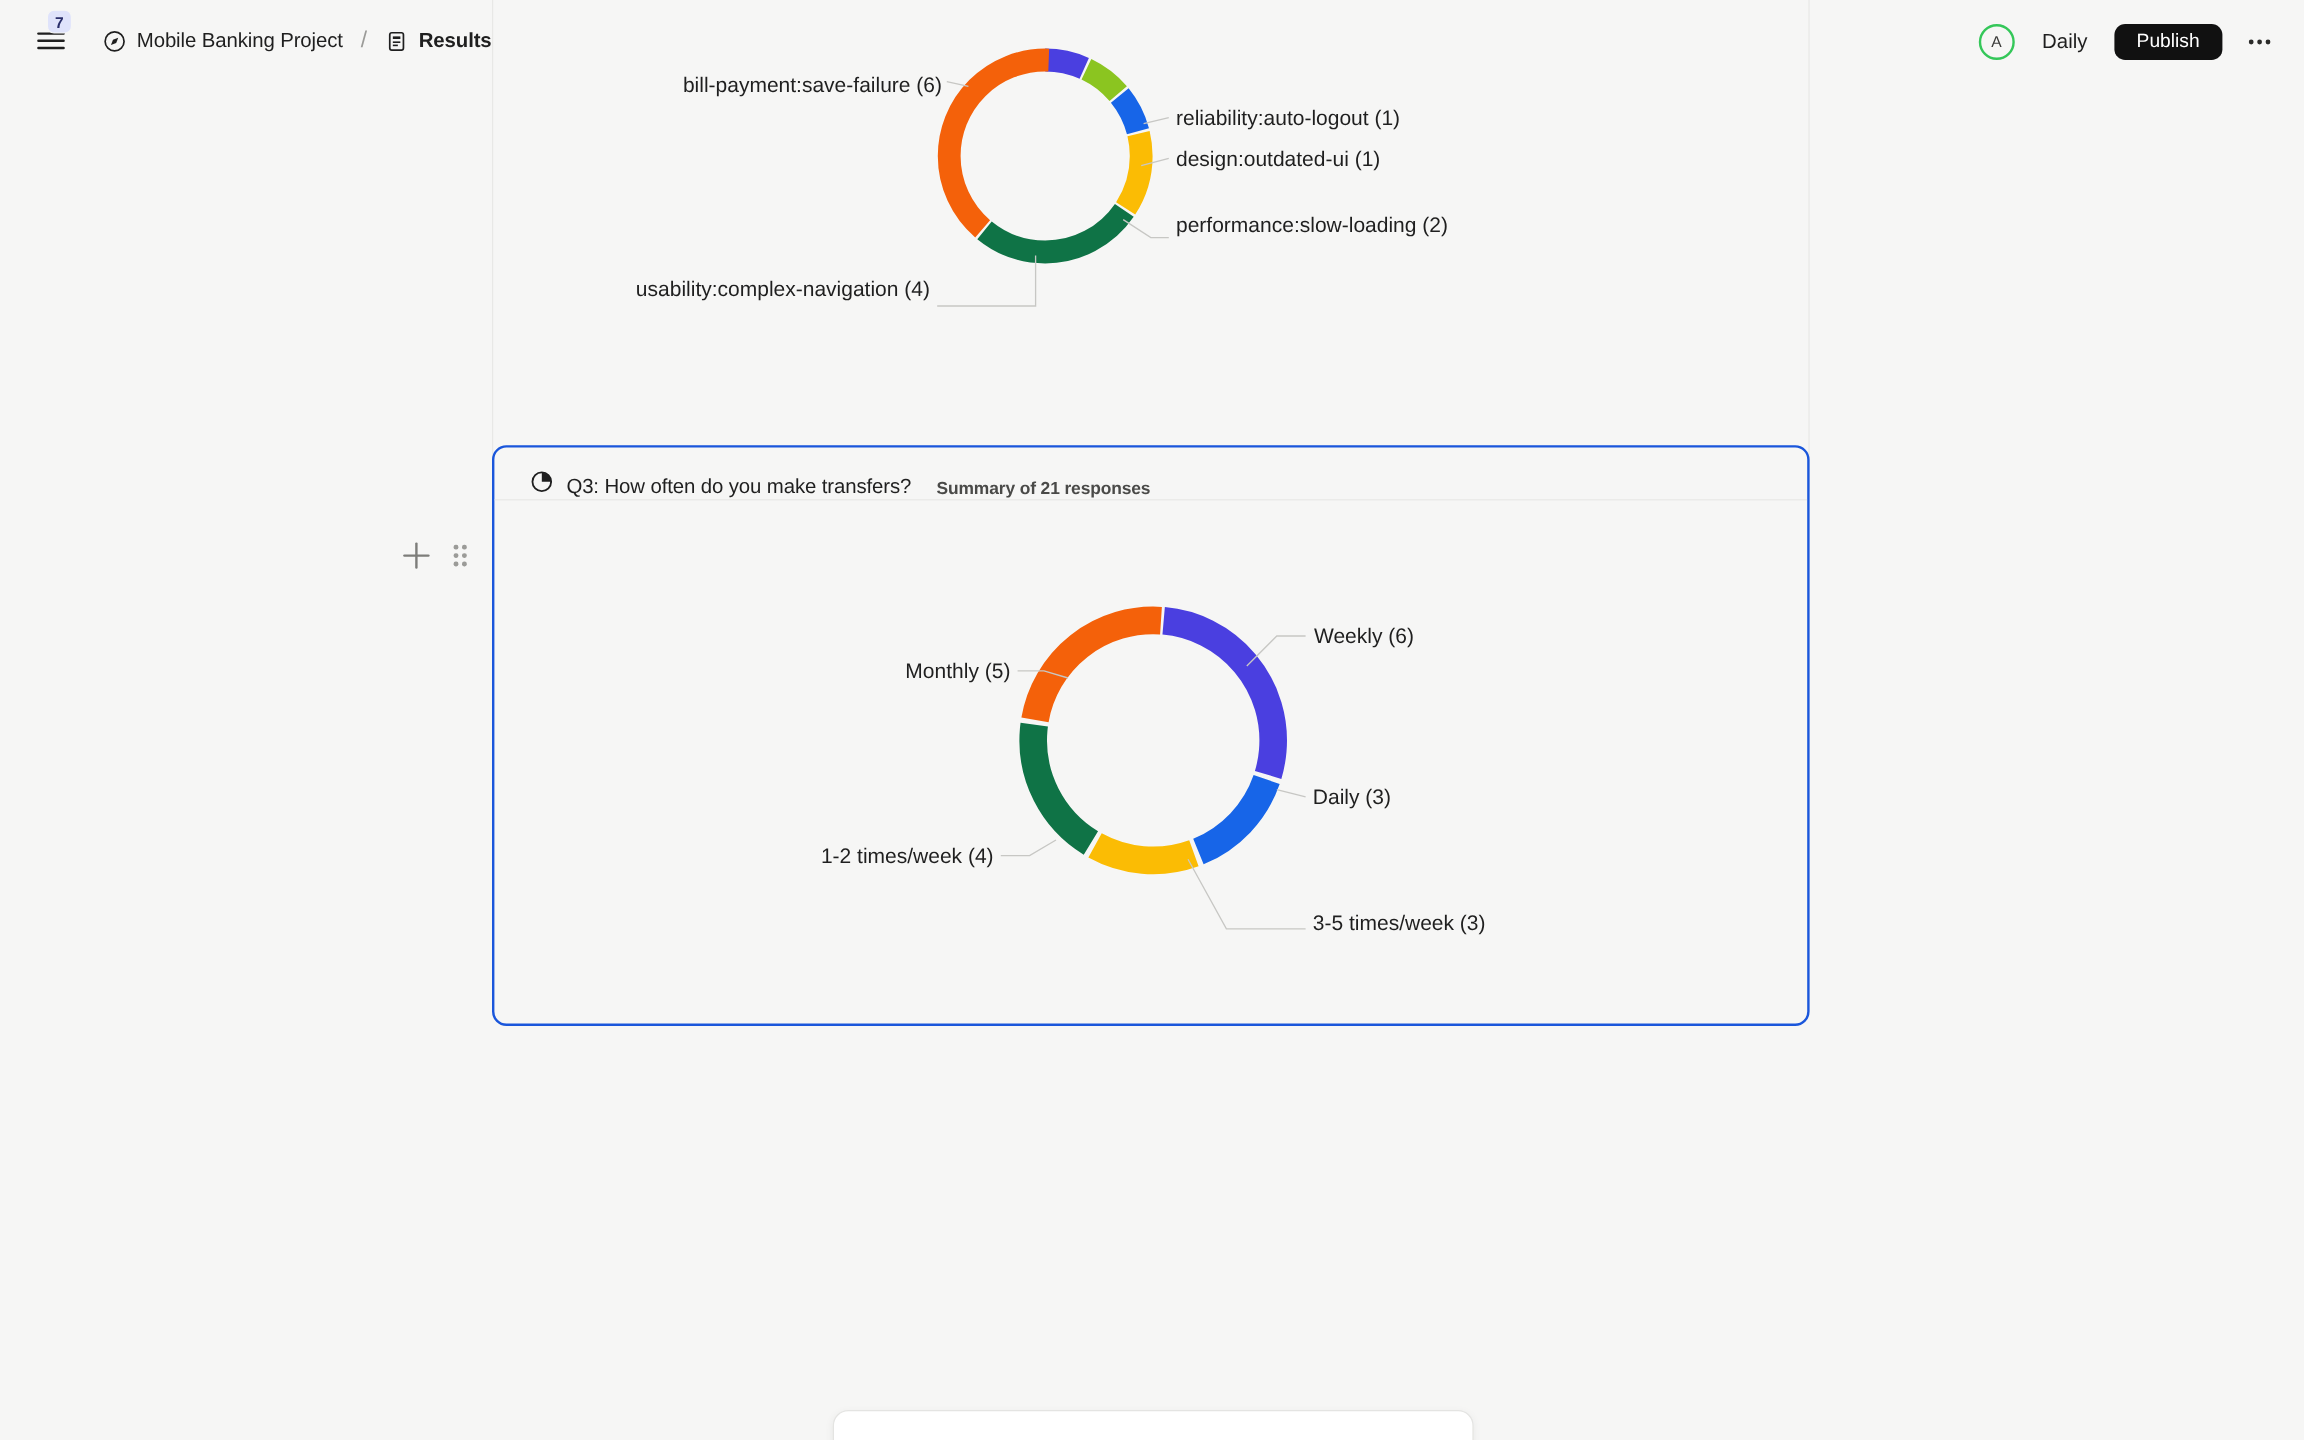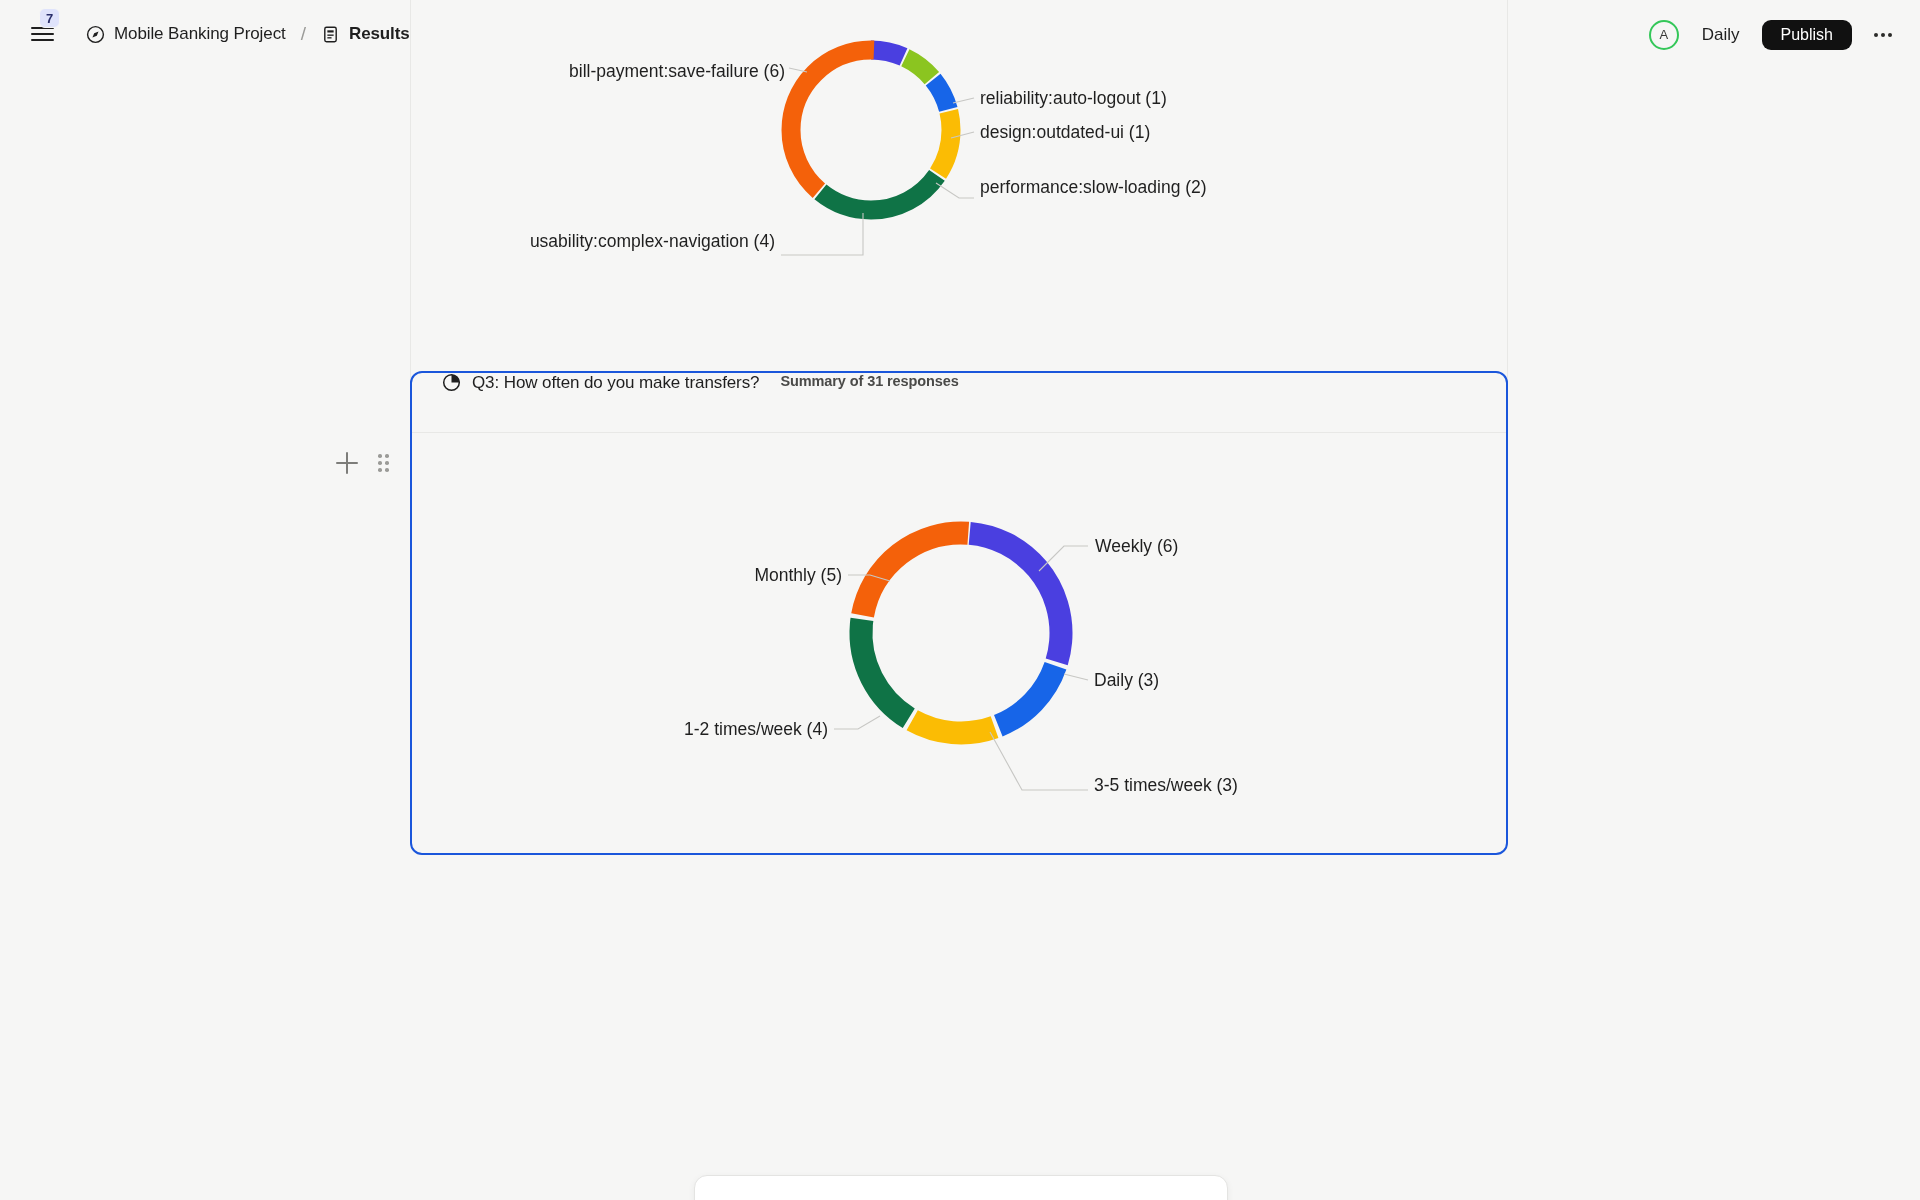--- a/index.html
+++ b/index.html
@@ -110,22 +110,22 @@
   .card2-wrap { position: absolute; left: 410px; top: 314px; width: 1098px; }
   .card2 {
     width: 1098px; height: 484px;
     background: #f6f6f5;
     border: 2px solid #1a56db;
     border-radius: 12px;
     overflow: hidden;
     position: relative;
   }
   .card2-header {
-    height: 60px;
-    display: flex; align-items: flex-start;
+    height: 44px;
+    display: flex; align-items: flex-end;
     padding-left: 30px;
     border-bottom: 1px solid #e8e8e6;
     gap: 11px;
   }
   .card2-title {
     font-size: 17px; color: #1f1f1f; font-weight: 400; letter-spacing: -0.1px;
   }
   .card2-sub {
     font-size: 14.5px; color: #4a4a48; font-weight: 700; margin-left: 10px;
     letter-spacing: -0.1px;
@@ -279,21 +279,21 @@
     <div class="card2">
 
       <div class="card2-header">
         <span>
           <svg width="19" height="19" viewBox="0 0 20 20">
             <circle cx="10" cy="10" r="8.2" fill="none" stroke="#1f1f1f" stroke-width="1.6"></circle>
             <path d="M10 10 L10 1.8 A8.2 8.2 0 0 1 18.2 10 Z" fill="#1f1f1f"></path>
           </svg>
         </span>
         <span class="card2-title">Q3: How often do you make transfers?</span>
-        <span class="card2-sub">Summary of 31 responses</span>
+        <span class="card2-sub">Summary of 21 responses</span>
       </div>
 
       <div class="card-body">
         <svg class="donut-svg" width="1094" height="425" viewBox="0 0 1094 425">
 
           <g transform="translate(549,200)">
 
             <circle r="100" fill="none" stroke="#4a3fe0" stroke-width="23" stroke-dasharray="177.5 450.8" stroke-dashoffset="0" transform="rotate(-85)"></circle>
 
             <circle r="100" fill="none" stroke="#1765e8" stroke-width="23" stroke-dasharray="85.2 543.1" stroke-dashoffset="-181.5" transform="rotate(-85)"></circle>

